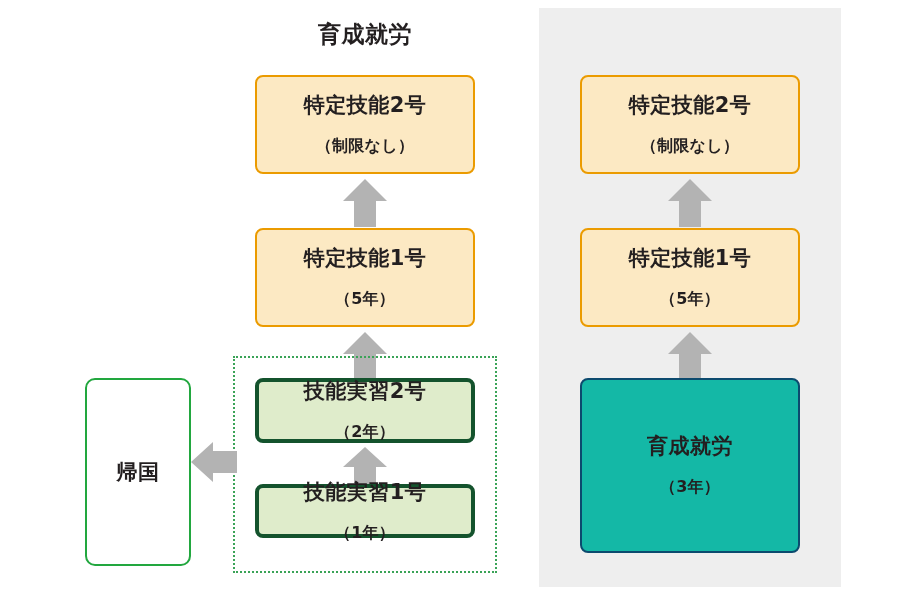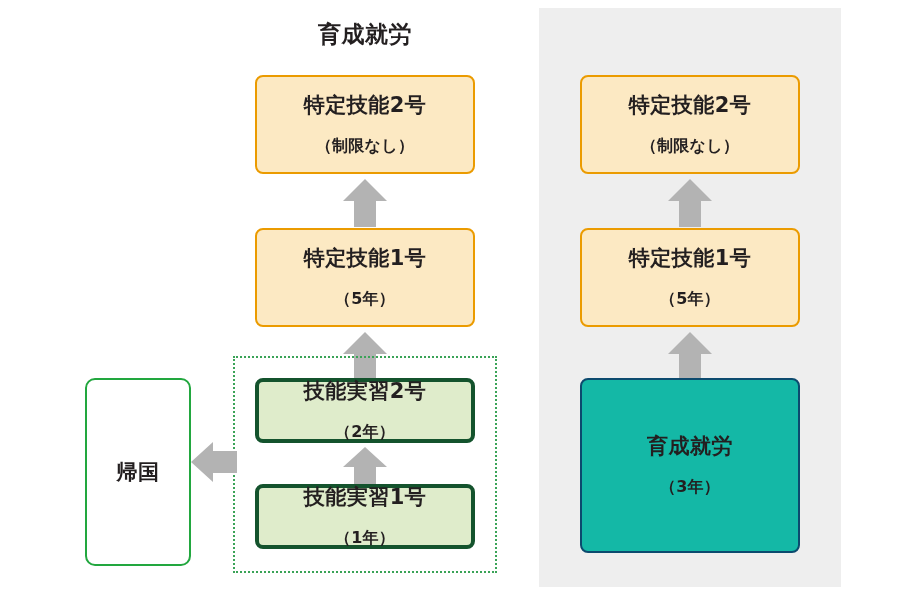--- a/index.html
+++ b/index.html
@@ -87,21 +87,21 @@
   .node.plain {
     background: #ffffff;
     border: 2px solid #22a73f;
   }
   .node.plain .ttl { font-size: 21px; }
 
   
   .n-cur-ssw2 { left: 255px; top: 75px;  width: 220px; height: 99px; }
   .n-cur-ssw1 { left: 255px; top: 228px; width: 220px; height: 99px; }
   .n-tit2     { left: 255px; top: 378px; width: 220px; height: 65px; }
-  .n-tit1     { left: 255px; top: 484px; width: 220px; height: 65px; }
+  .n-tit1     { left: 255px; top: 484px; width: 220px; height: 54px; }
   .n-return   { left: 85px;  top: 378px; width: 106px; height: 188px; border-radius: 10px; }
 
   
   .n-new-ssw2 { left: 580px; top: 75px;  width: 220px; height: 99px; }
   .n-new-ssw1 { left: 580px; top: 228px; width: 220px; height: 99px; }
   .n-ikusei   { left: 580px; top: 378px; width: 220px; height: 175px; }
 
   
   .group-frame {
     position: absolute;

